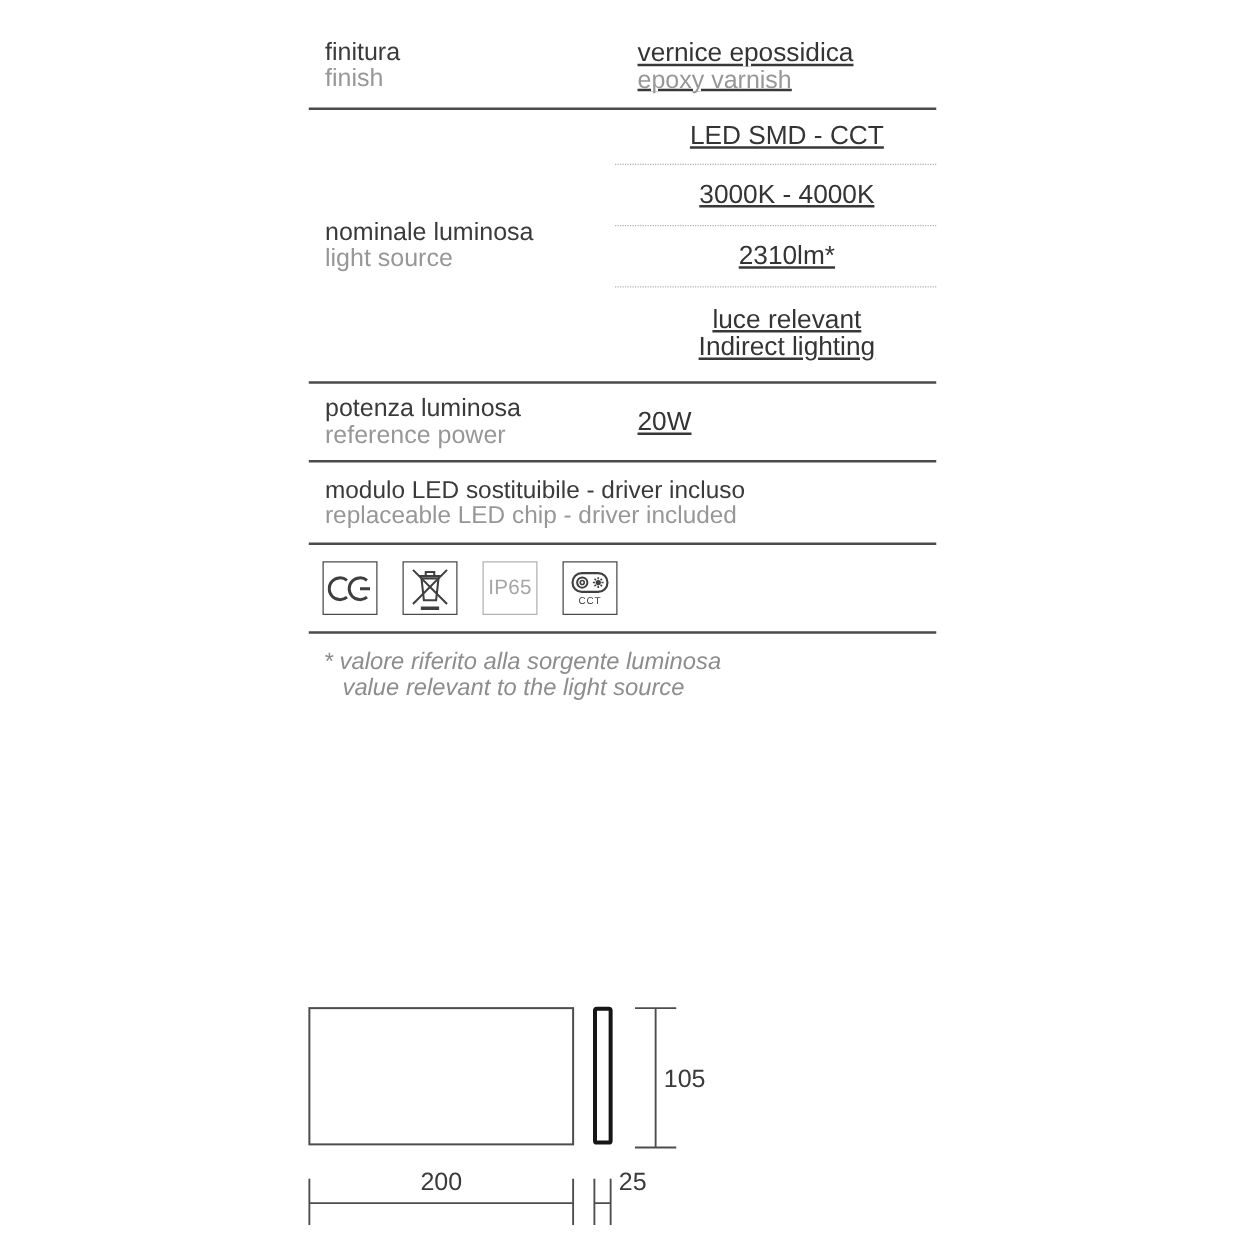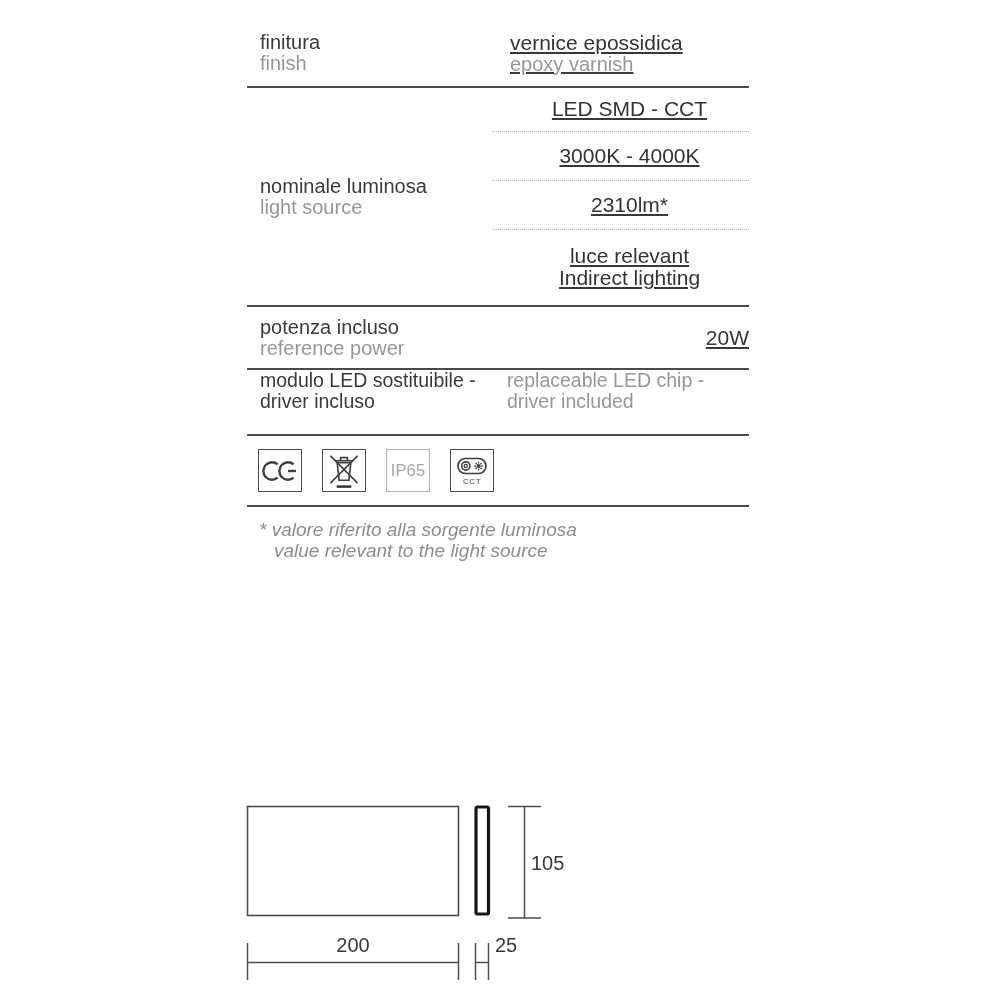--- a/index.html
+++ b/index.html
@@ -51,23 +51,23 @@
     padding-left: 18px;
     align-items: center;
   }
   .subcell.sep { border-bottom: 1px dotted #b3b3b3; }
   .sc-1 { height: 44px; }
   .sc-2 { height: 50px; }
   .sc-3 { height: 49px; }
   .sc-4 { height: 76px; }
 
   .row-power { height: 63px; }
-  .row-power .col-value { padding-left: 18px; text-align: right; }
-
-  .row-module { height: 66px; flex-direction: row; justify-content: center; padding-left: 13px; }
+  .row-power .col-value { padding-left: 18px; }
+
+  .row-module { height: 66px; flex-direction: column; justify-content: center; padding-left: 13px; }
   .row-module .t-dark, .row-module .t-gray { font-size: 19.5px; line-height: 20.5px; }
 
   .row-icons { height: 71px; align-items: center; padding-left: 11px; gap: 20px; }
   .cert-box {
     width: 44px; height: 43px;
     border: 1.5px solid #4b4b4b;
     display: flex; align-items: center; justify-content: center;
     background: #fff;
   }
   .cert-box.light { border-color: #b2b2b2; }
@@ -127,21 +127,21 @@
         </div>
         <div class="subcell sc-4">
           <div class="val">luce relevant</div>
           <div class="val">Indirect lighting</div>
         </div>
       </div>
     </div>
 
     <div class="row row-power">
       <div class="col-label">
-        <div class="t-dark">potenza incluso</div>
+        <div class="t-dark">potenza luminosa</div>
         <div class="t-gray">reference power</div>
       </div>
       <div class="col-value">
         <div class="val">20W</div>
       </div>
     </div>
 
     <div class="row row-module">
       <div class="t-dark">modulo LED sostituibile - driver incluso</div>
       <div class="t-gray">replaceable LED chip - driver included</div>

